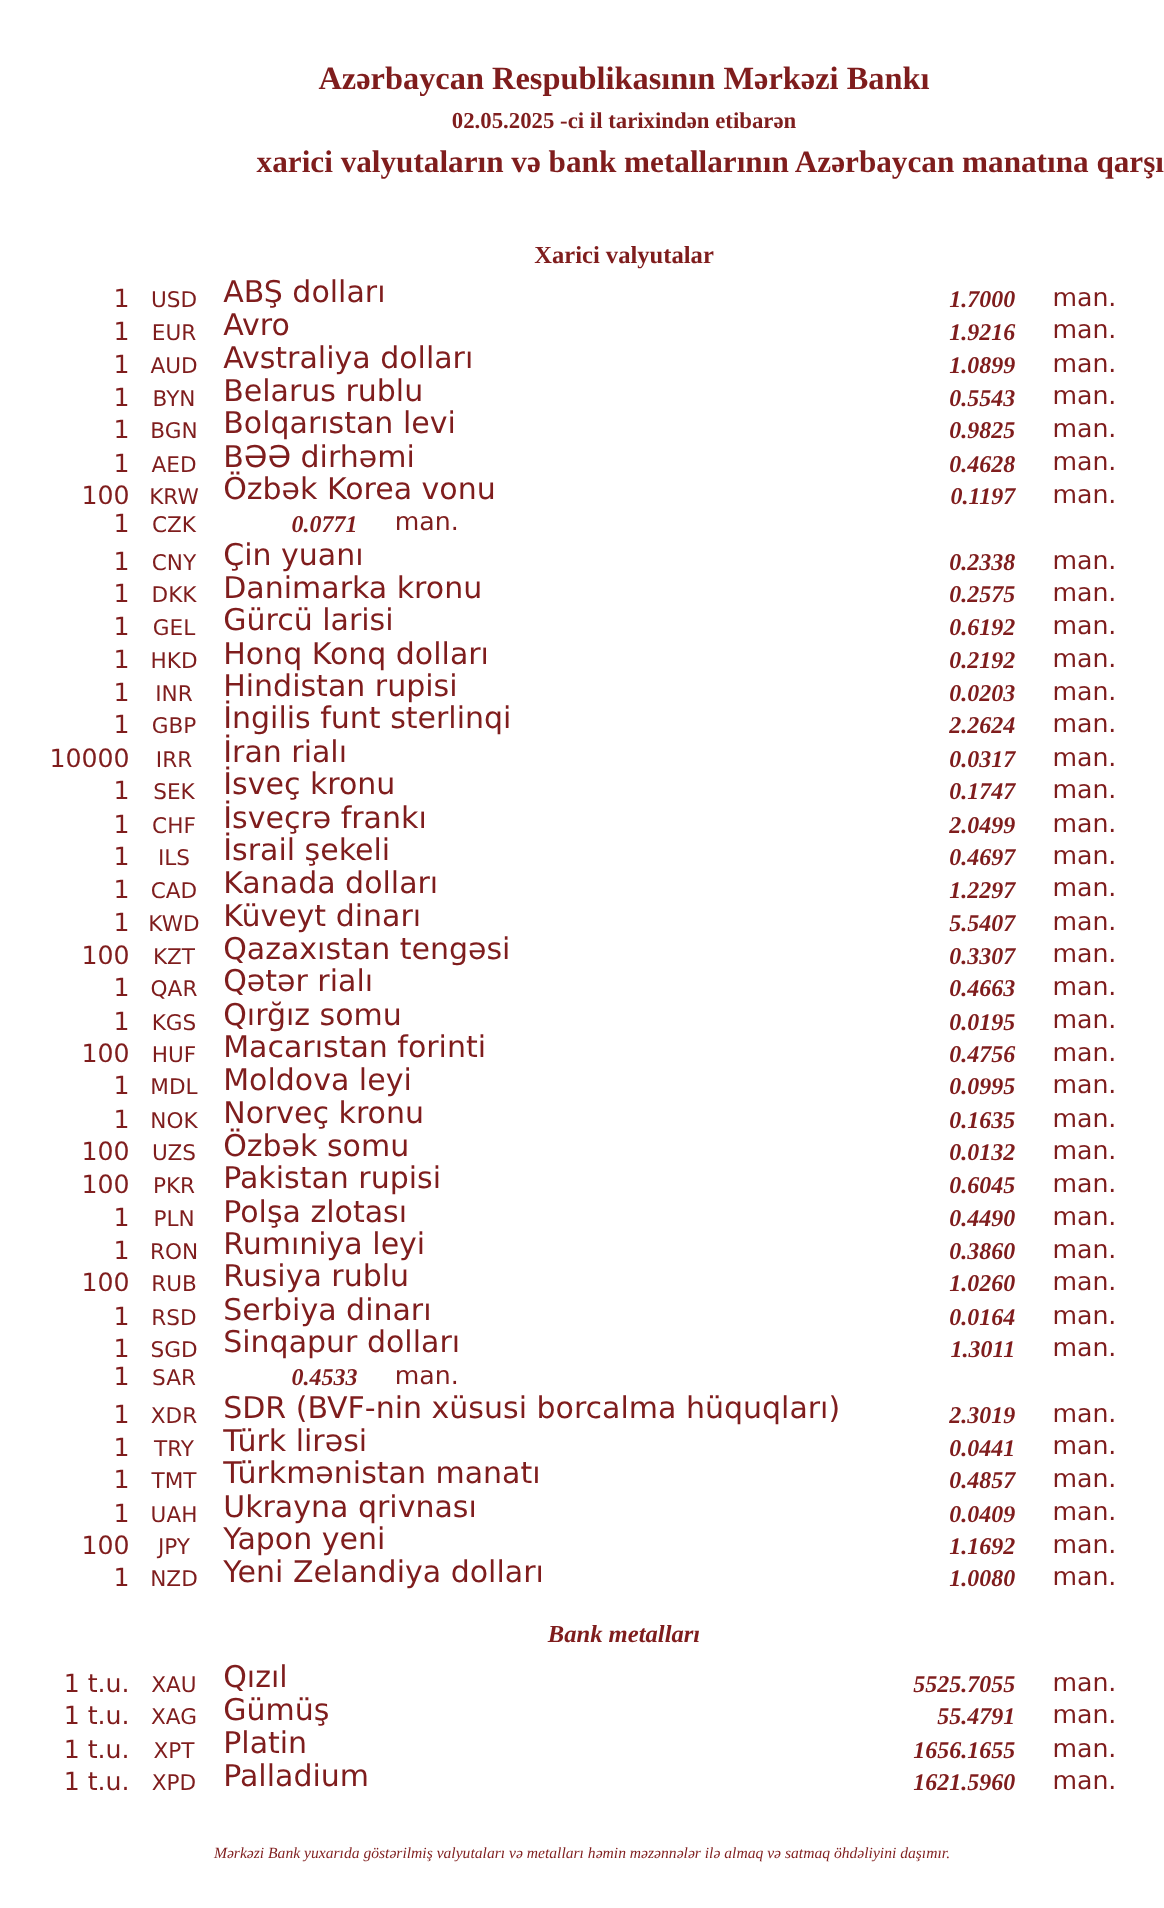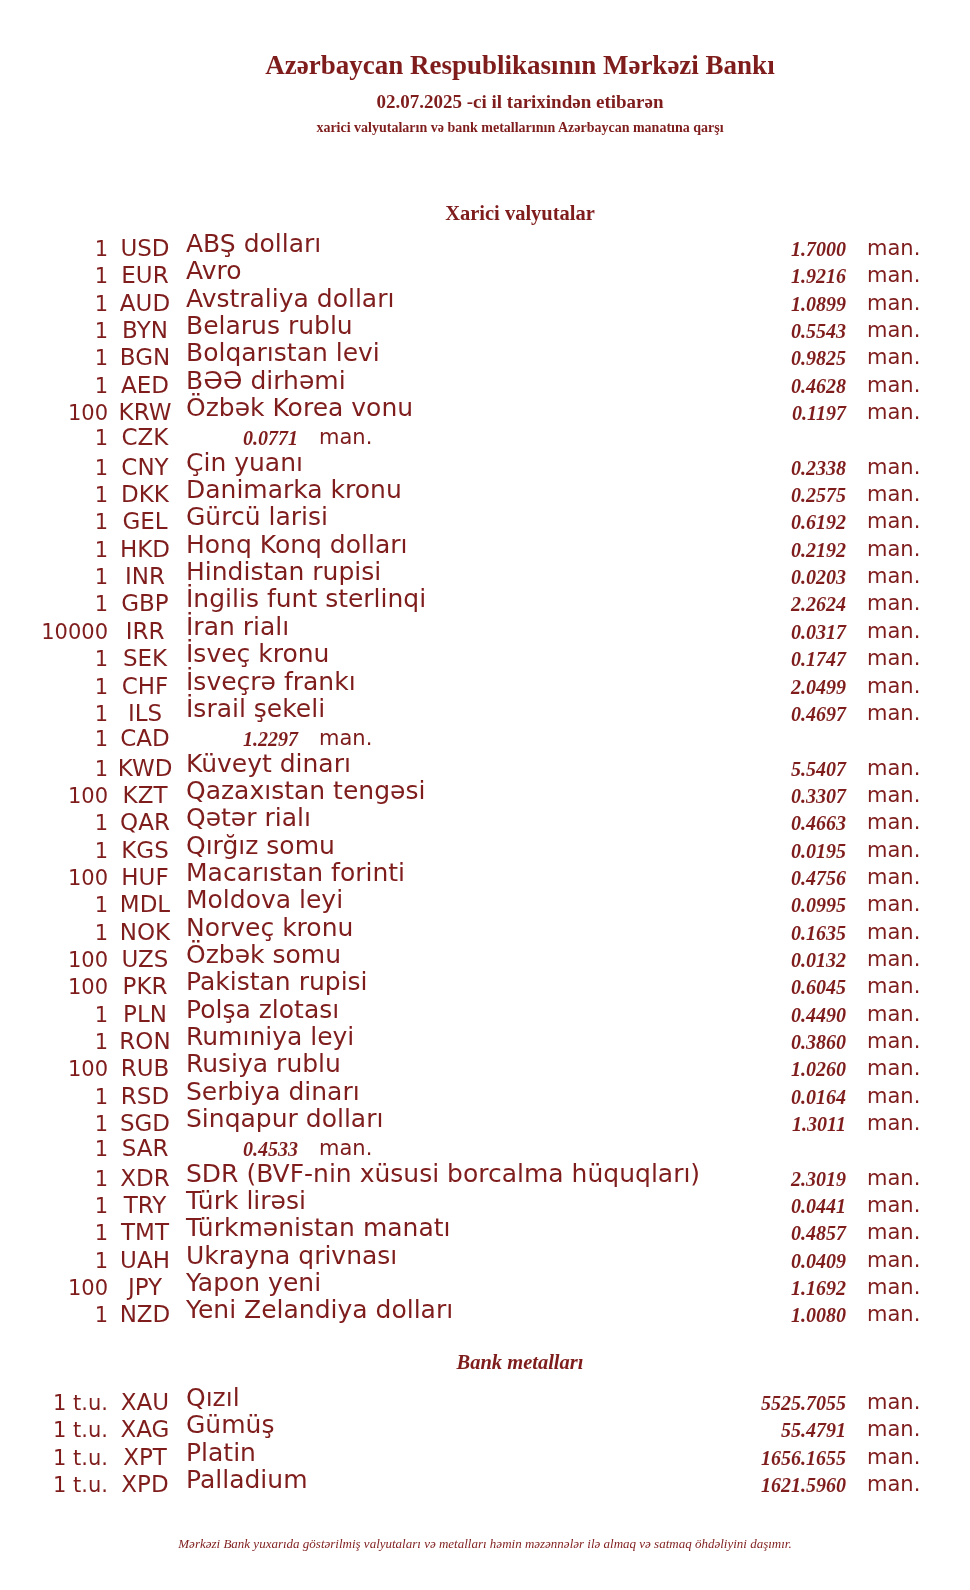--- a/index.html
+++ b/index.html
@@ -21,21 +21,21 @@
     position: absolute;
     left: 70px;
     right: 0;
     text-align: center;
     font-family: "Liberation Serif", serif;
     font-weight: bold;
     white-space: nowrap;
   }
   .hdr-title    { top: 50px;  font-size: 27px; }
   .hdr-date     { top: 91px;  font-size: 19px; }
-  .hdr-subtitle { top: 120px; font-size: 14px; }
+  .hdr-subtitle { top: 120px; font-size: 26px; text-align: right; }
   .section-title{
     position: absolute;
     left: 70px;
     right: 0;
     text-align: center;
     font-family: "Liberation Serif", serif;
     font-weight: bold;
     font-size: 20.5px;
     white-space: nowrap;
   }
@@ -58,21 +58,21 @@
   .col-amount {
     width: 68px;
     text-align: right;
     font-size: 21px;
     flex: none;
   }
   .col-code {
     width: 66px;
     margin-left: 4px;
     text-align: center;
-    font-size: 23px;
+    font-size: 18px;
     flex: none;
   }
   .col-name {
     flex: 1;
     padding-left: 8px;
     font-size: 25px;
     position: relative;
     top: -4px;
     overflow: visible;
   }
@@ -81,21 +81,21 @@
     text-align: right;
     font-family: "Liberation Serif", serif;
     font-style: italic;
     font-weight: bold;
     font-size: 20px;
     flex: none;
   }
   .col-man {
     width: 66px;
     box-sizing: border-box;
-    padding-left: 21px;
+    padding-left: 31px;
     text-align: left;
     font-size: 21px;
     flex: none;
     position: relative;
     top: -1px;
   }
   
   .footer {
     position: absolute;
     top: 1536px;
@@ -107,21 +107,21 @@
     font-size: 13px;
     white-space: nowrap;
   }
 </style>
 </head>
 <body>
 
 <div class="page">
 
   <div class="hdr hdr-title">Azərbaycan Respublikasının Mərkəzi Bankı</div>
-  <div class="hdr hdr-date">02.07.2025 -ci il tarixindən etibarən</div>
+  <div class="hdr hdr-date">02.05.2025 -ci il tarixindən etibarən</div>
   <div class="hdr hdr-subtitle">xarici valyutaların və bank metallarının Azərbaycan manatına qarşı</div>
 
   <div class="section-title currencies-title">Xarici valyutalar</div>
 
   <div class="rate-table currency-table">
   <div class="row">
     <span class="col-amount">1</span>
     <span class="col-code">USD</span>
     <span class="col-name">ABŞ dolları</span>
     <span class="col-rate">1.7000</span>
@@ -259,20 +259,21 @@
     <span class="col-amount">1</span>
     <span class="col-code">ILS</span>
     <span class="col-name">İsrail şekeli</span>
     <span class="col-rate">0.4697</span>
     <span class="col-man">man.</span>
   </div>
 
   <div class="row">
     <span class="col-amount">1</span>
     <span class="col-code">CAD</span>
+    <span class="col-name">Kanada dolları</span>
     <span class="col-rate">1.2297</span>
     <span class="col-man">man.</span>
   </div>
 
   <div class="row">
     <span class="col-amount">1</span>
     <span class="col-code">KWD</span>
     <span class="col-name">Küveyt dinarı</span>
     <span class="col-rate">5.5407</span>
     <span class="col-man">man.</span>

